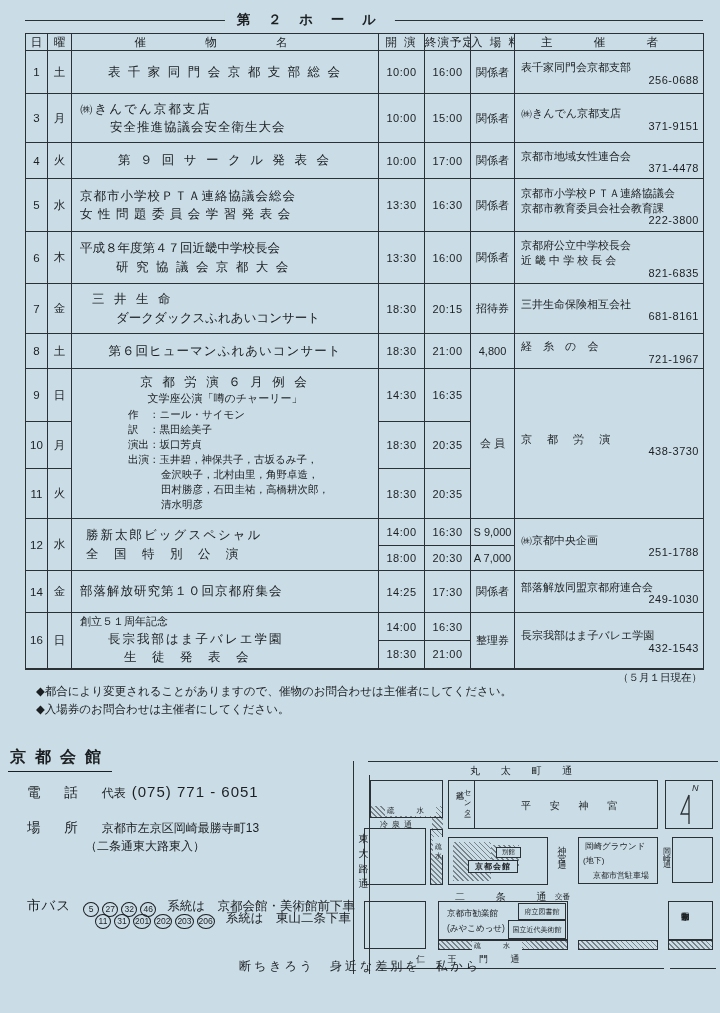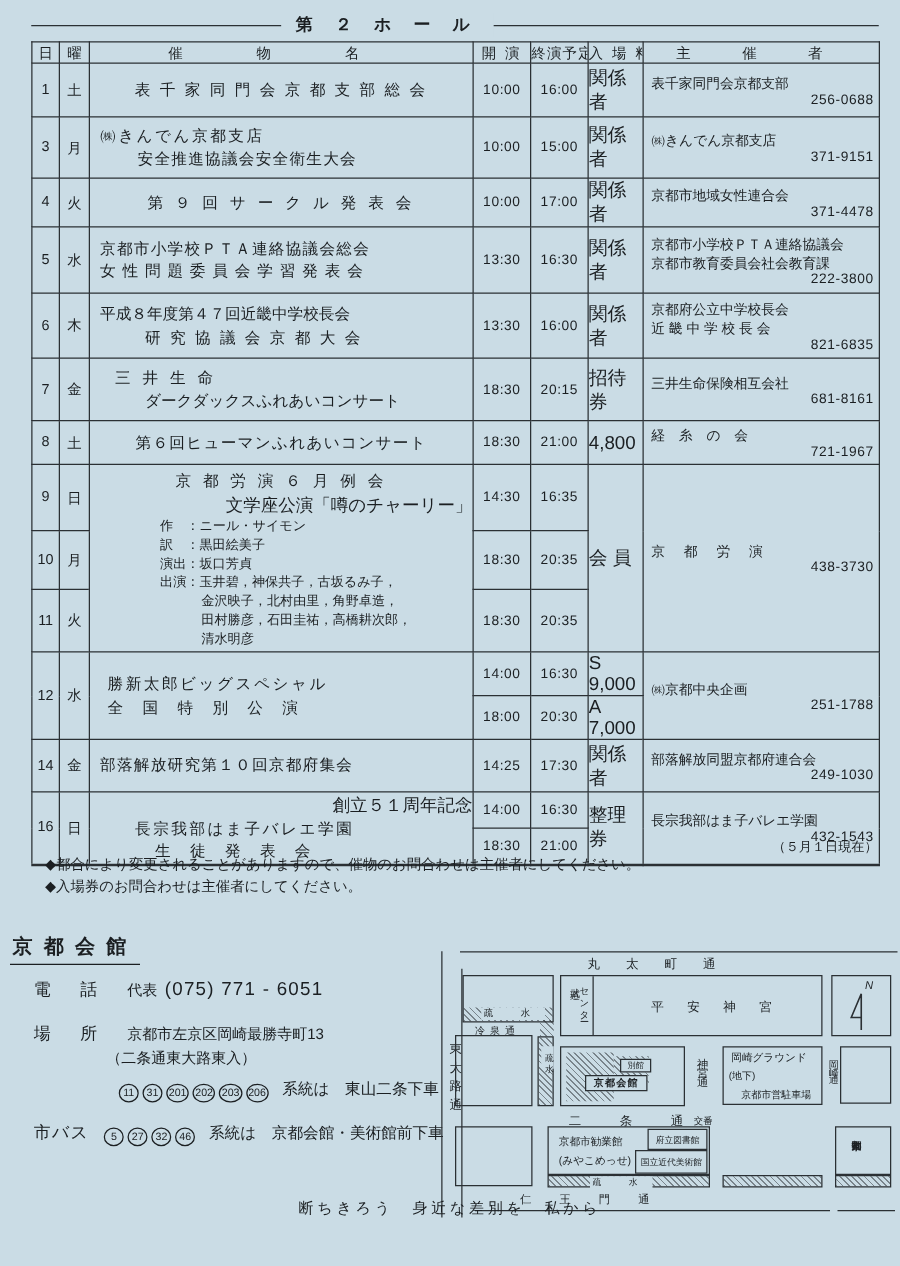--- a/index.html
+++ b/index.html
@@ -26,30 +26,30 @@
     font-weight:normal;overflow:hidden;}
   table.sched{border:1.8px solid var(--line);border-bottom-width:2.2px;}
   tr.hrow th{font-size:11.5px;height:16px;white-space:nowrap;}
   th.h-ev{letter-spacing:28px;}
   th.h-org{letter-spacing:19px;}
   th.h-end{font-size:10px;letter-spacing:1px;}
   th.h-tm{letter-spacing:2px;}
   th.h-fee{letter-spacing:2px;}
   td.c-day,td.c-wk{text-align:center;font-size:11.5px;}
   td.c-tm{text-align:center;font-size:11px;font-family:"Liberation Sans",sans-serif;letter-spacing:.5px;}
-  td.c-fee{font-size:15px;}
+  td.c-fee{text-align:center;font-size:11px;}
   td.c-ev{vertical-align:middle;padding:2px 2px;}
   .line{display:block;font-size:12.5px;line-height:1.45;white-space:nowrap;}
   .c{text-align:center;}
   .pl8{padding-left:8px;}  .pl14{padding-left:14px;} .pl20{padding-left:20px;}
   .pl36{padding-left:36px;} .pl38{padding-left:38px;} .pl44{padding-left:44px;}
   .pl52{padding-left:52px;} .pl56{padding-left:56px;} .pl89{padding-left:89px;}
   .ls1{letter-spacing:1px;} .ls2{letter-spacing:2px;} .ls3{letter-spacing:3px;}
   .ls4{letter-spacing:4px;} .ls6{letter-spacing:6px;}
-  .sm{font-size:14px;text-align:right;} .xs{font-size:10.5px;line-height:1.42;}
+  .sm{font-size:11px;} .xs{font-size:10.5px;line-height:1.42;}
   .orgwrap{position:relative;height:100%;display:flex;flex-direction:column;
     justify-content:flex-start;padding:3px 4px 12px 6px;box-sizing:border-box;}
   .orgwrap.mid{justify-content:center;}
   .orgline{font-size:11px;line-height:1.35;white-space:nowrap;}
   .tel{position:absolute;right:4px;bottom:1px;font-size:11px;letter-spacing:.5px;}
   
   .datestamp{position:absolute;right:18px;top:671px;font-size:10.5px;}
   .note1{position:absolute;left:36px;top:684px;font-size:11.5px;}
   .note2{position:absolute;left:36px;top:702px;font-size:11.5px;}
   
@@ -350,21 +350,21 @@
 </div>
 
 <div class="vrow" style="left:27px;top:818px">
   <span class="vlabel">場 所</span><span class="addr">京都市左京区岡崎最勝寺町13</span>
 </div>
 <div class="addr2">（二条通東大路東入）</div>
 
 <div class="busline" style="left:27px;top:897px">
   <span class="vlabel3">市バス</span><span class="circ">5</span><span class="circ">27</span><span class="circ">32</span><span class="circ">46</span><span class="bustext">系統は　京都会館・美術館前下車</span>
 </div>
-<div class="busline" style="left:95px;top:863px">
+<div class="busline" style="left:95px;top:910px">
   <span class="circ">11</span><span class="circ">31</span><span class="circ">201</span><span class="circ">202</span><span class="circ">203</span><span class="circ">206</span><span class="bustext">系統は　東山二条下車</span>
 </div>
 
 <div class="map">
 
   <div class="mline" style="left:16px;top:2px;width:350px"></div>
   <div class="mlabel" style="left:118px;top:5px;font-size:10px;letter-spacing:9px">丸 太 町 通</div>
 
   <div class="vline" style="left:1px;top:2px;height:213px"></div>
   <div class="vline" style="left:17px;top:16px;height:199px"></div>

